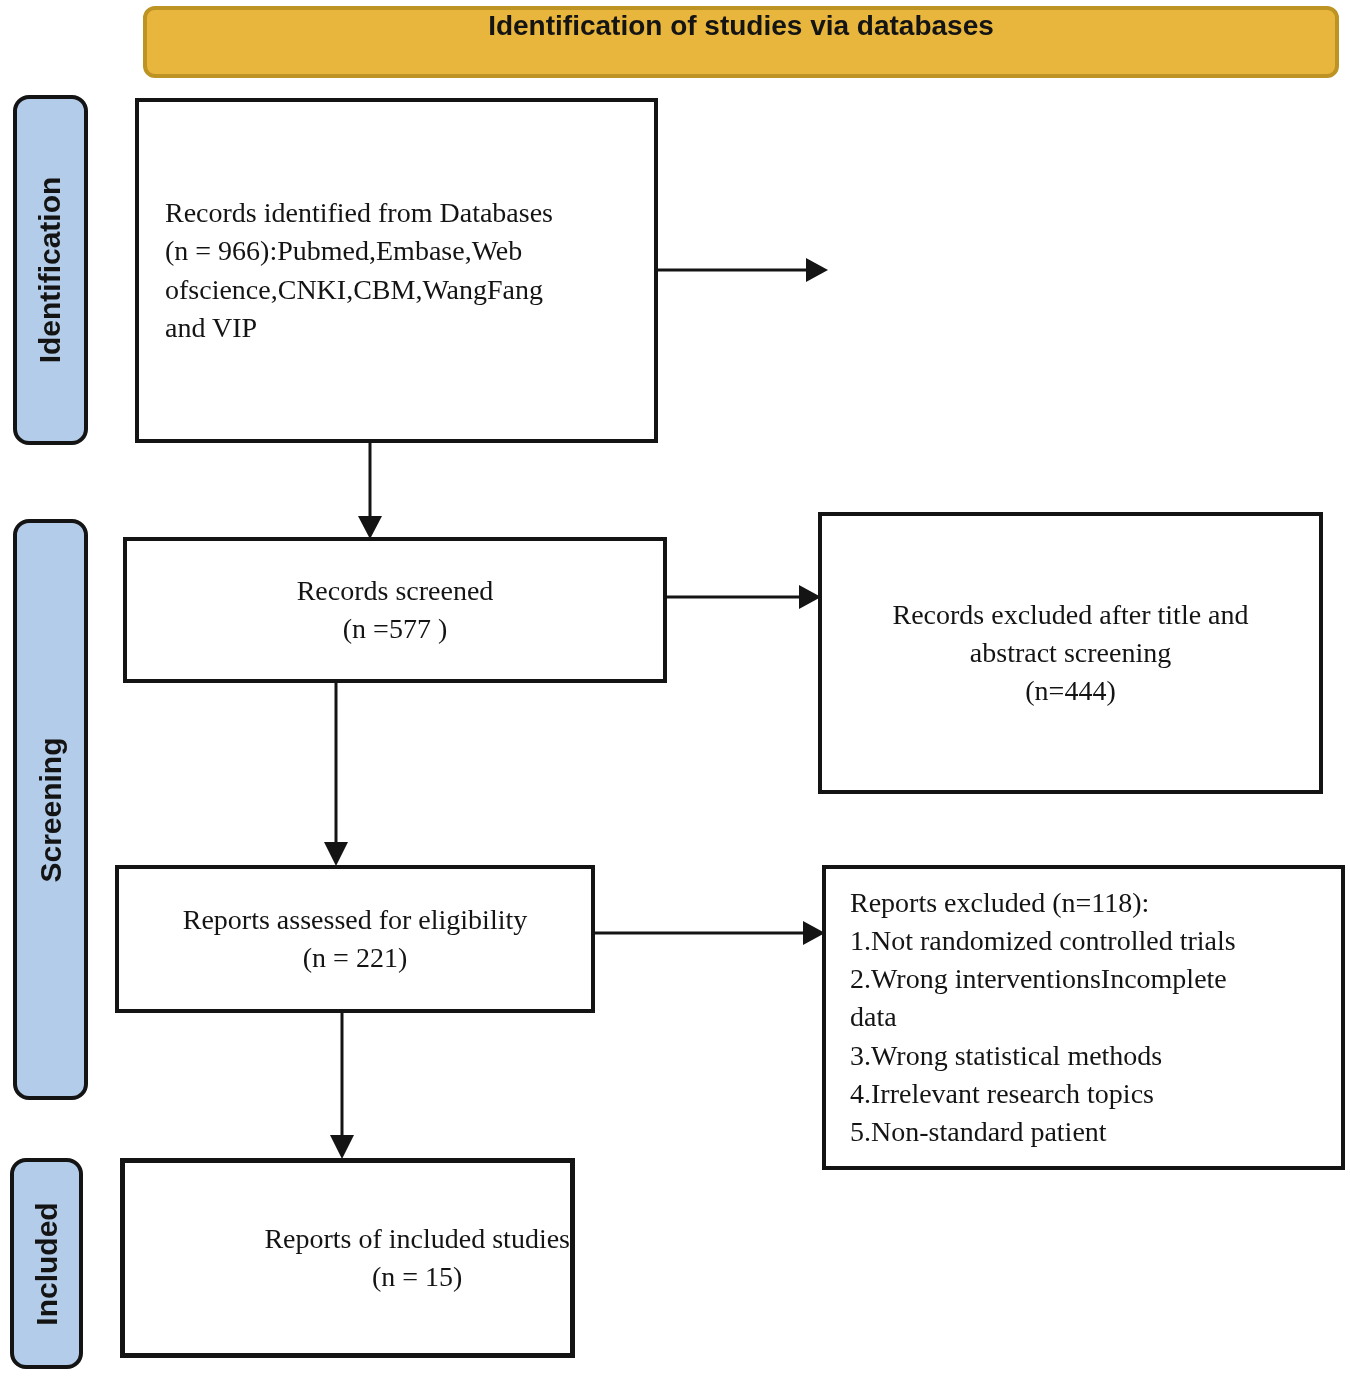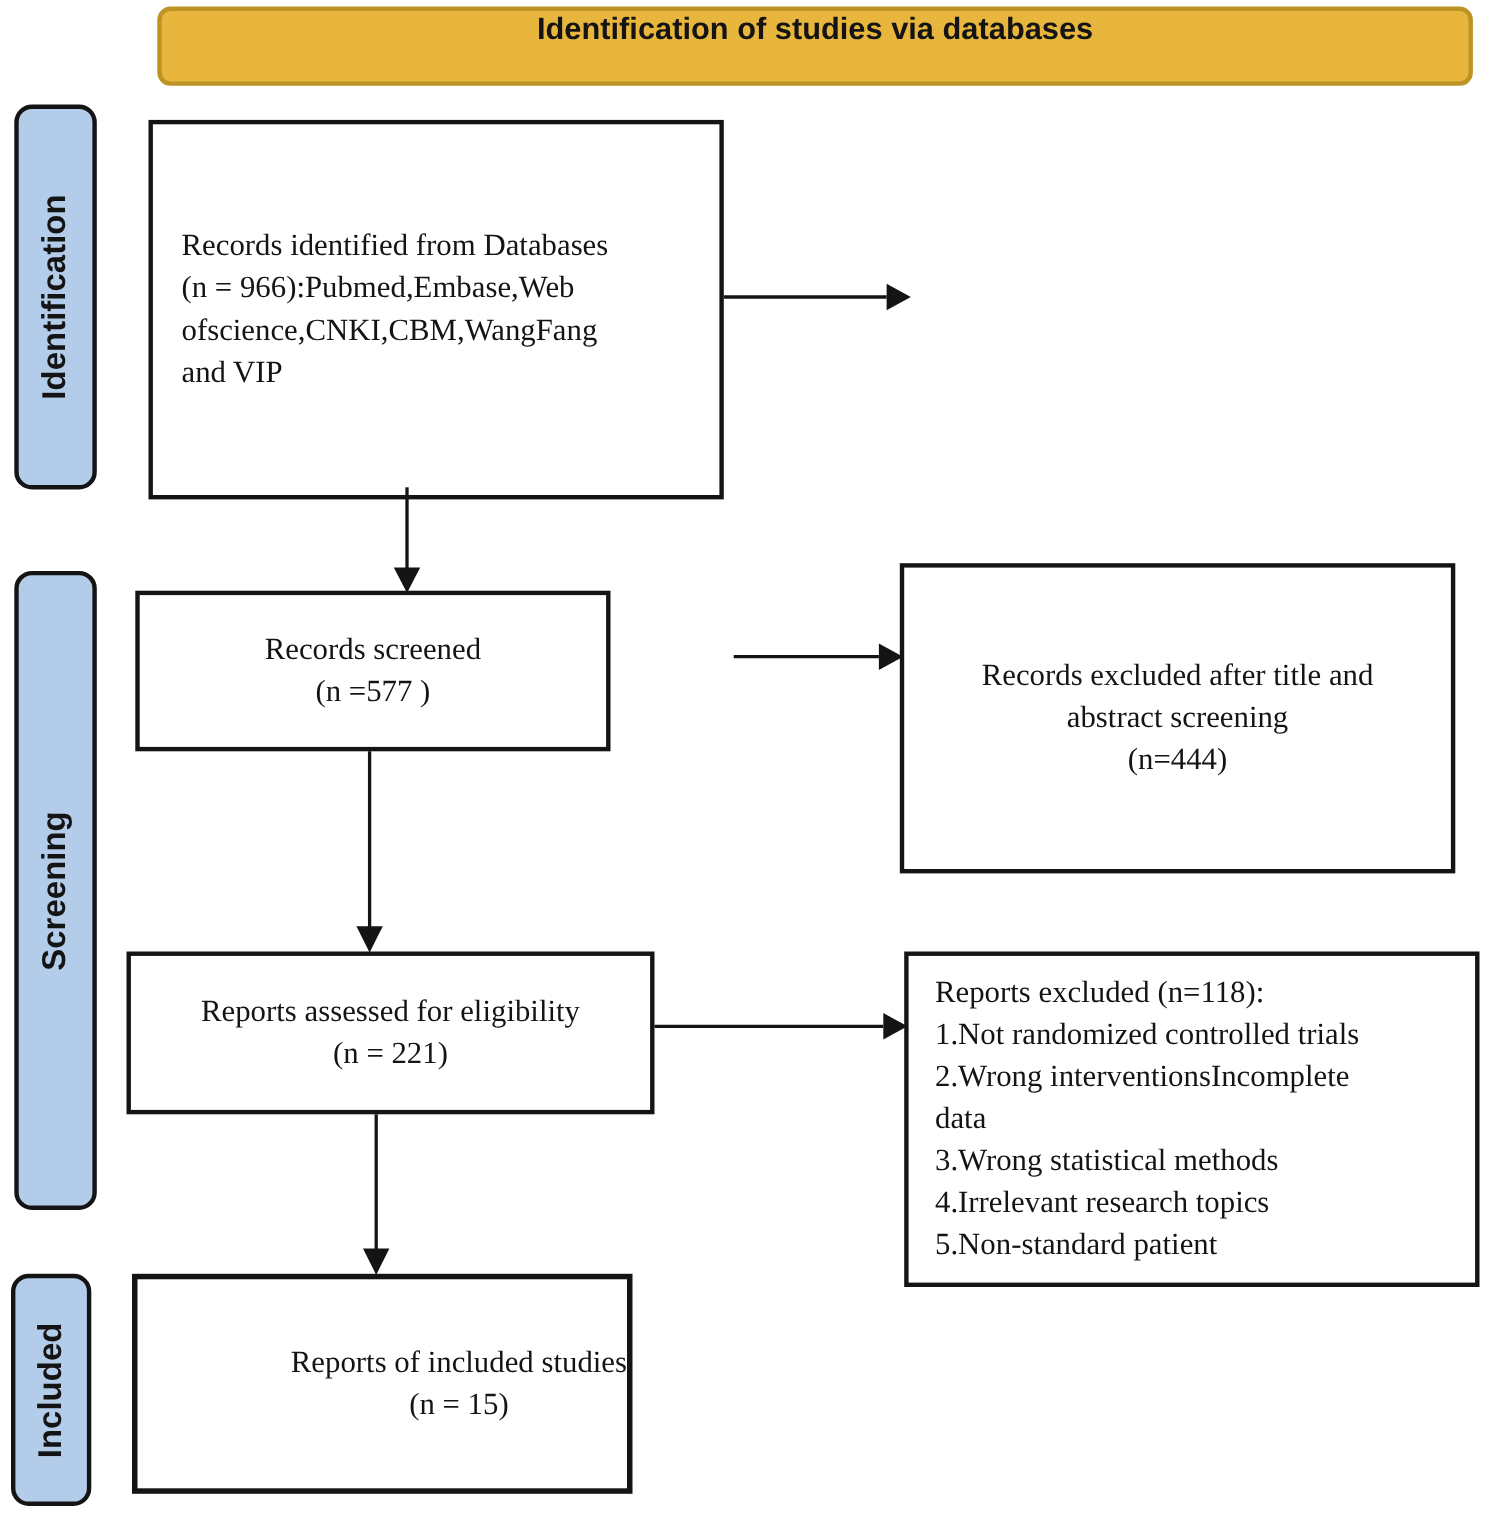--- a/index.html
+++ b/index.html
@@ -58,24 +58,24 @@
   }
   .btext {
     white-space: pre-line;
     font-size: 28px;
     line-height: 1.36;
     color: #141414;
   }
   .btext.center { text-align: center; }
   .btext.left   { text-align: left; }
 
-  .box-identified { left: 135px; top: 98px;  width: 523px; height: 345px; justify-content: flex-start; margin-top: 11px; }
+  .box-identified { left: 135px; top: 98px;  width: 523px; height: 345px; justify-content: flex-start; }
   .box-identified .btext { padding-left: 26px; padding-right: 12px; }
   .box-duplicates { left: 825px; top: 98px;  width: 515px; height: 334px; }
-  .box-screened   { left: 123px; top: 537px; width: 432px; height: 146px; }
+  .box-screened   { left: 123px; top: 537px; width: 544px; height: 146px; }
   .box-excluded-title { left: 818px; top: 500px; width: 505px; height: 282px; margin-top: 12px; }
   .box-assessed   { left: 115px; top: 865px; width: 480px; height: 148px; }
   .box-reports-excluded { left: 822px; top: 825px; width: 523px; height: 305px; justify-content: flex-start; margin-top: 40px; }
   .box-reports-excluded .btext { padding-left: 24px; padding-right: 10px; }
   .box-included   { left: 120px; top: 1158px; width: 455px; height: 200px; border-width: 5px; justify-content: flex-end; }
 
   
   .arrows {
     position: absolute;
     left: 0; top: 0;

